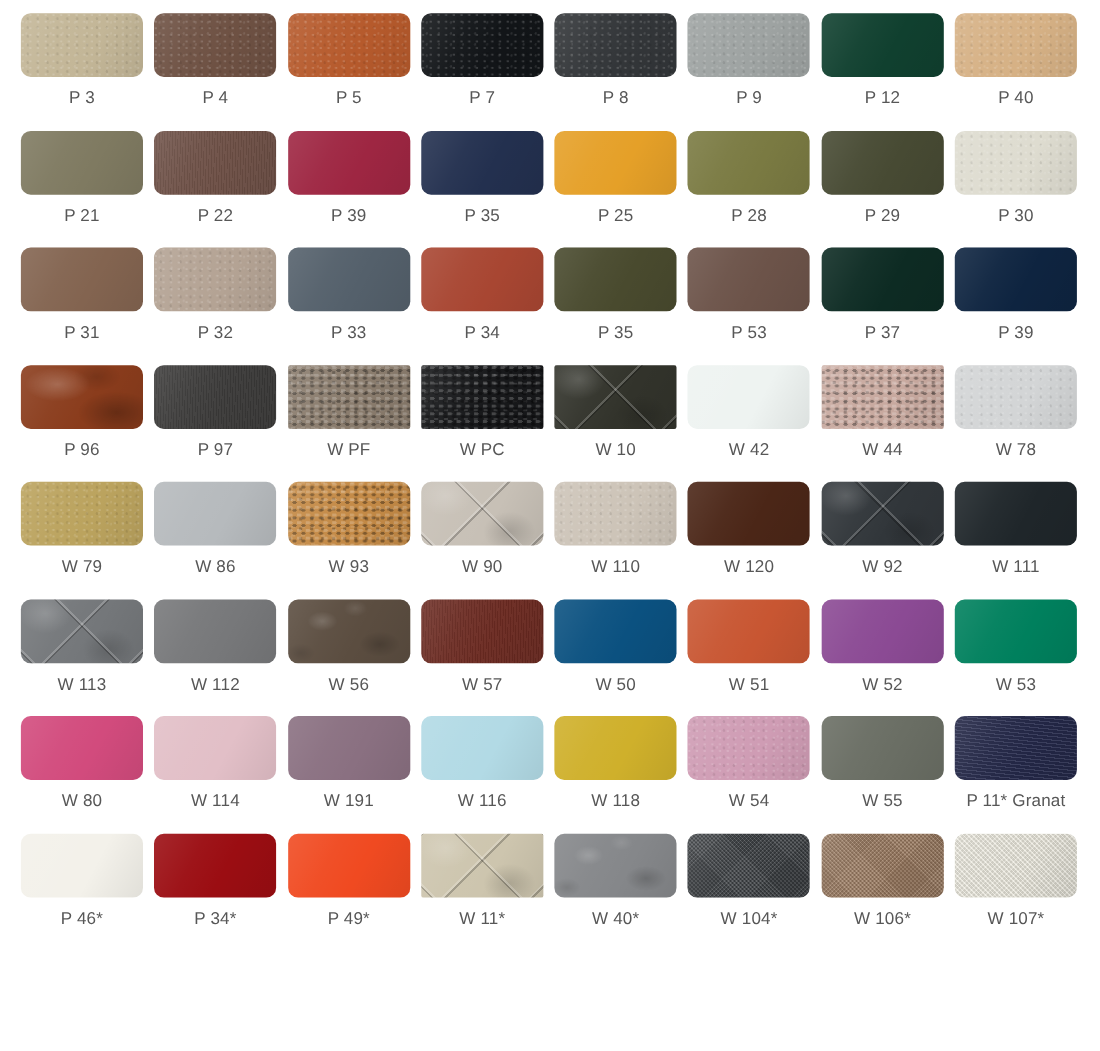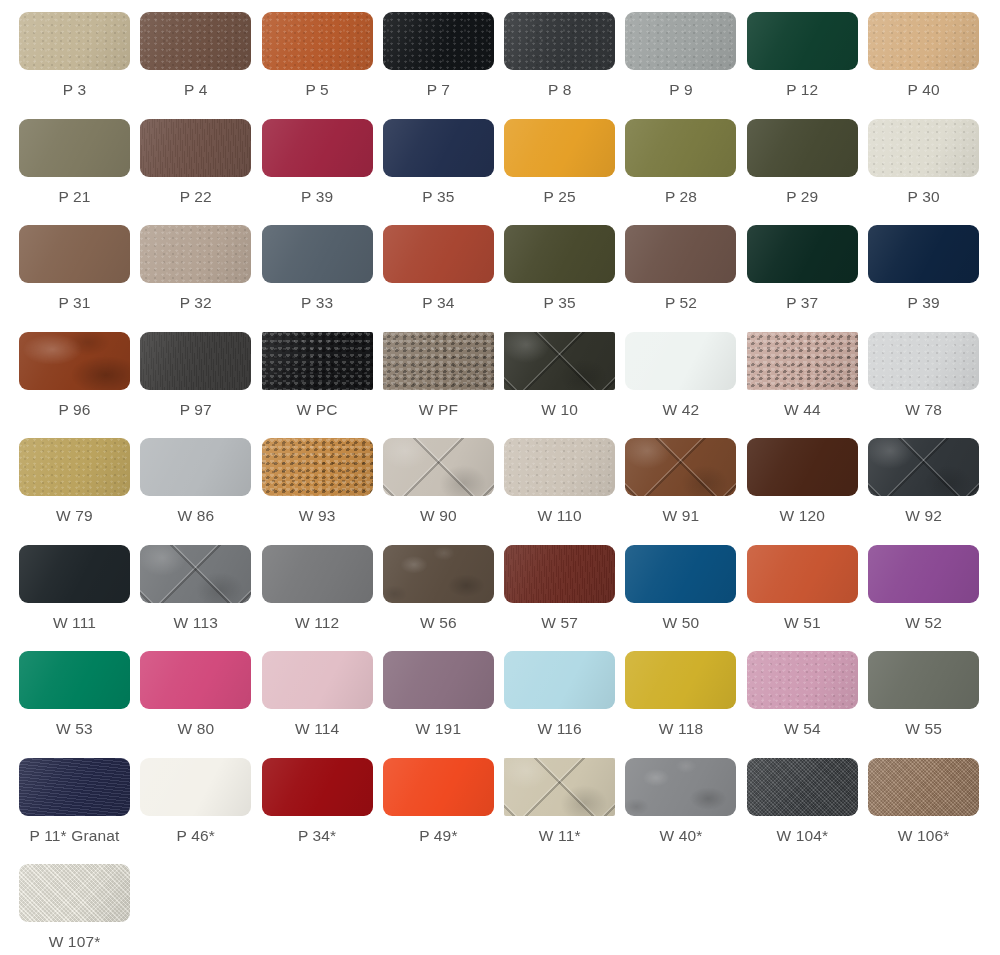--- a/index.html
+++ b/index.html
@@ -237,21 +237,21 @@
     <div class="swatch-cell">
       <div class="chip tex-smooth" style="background: rgb(168, 70, 50);"></div>
       <div class="swatch-label">P 34</div>
     </div>
     <div class="swatch-cell">
       <div class="chip tex-smooth" style="background: rgb(73, 74, 46);"></div>
       <div class="swatch-label">P 35</div>
     </div>
     <div class="swatch-cell">
       <div class="chip tex-smooth" style="background: rgb(108, 83, 73);"></div>
-      <div class="swatch-label">P 52</div>
+      <div class="swatch-label">P 53</div>
     </div>
     <div class="swatch-cell">
       <div class="chip tex-smooth" style="background: rgb(13, 43, 35);"></div>
       <div class="swatch-label">P 37</div>
     </div>
     <div class="swatch-cell">
       <div class="chip tex-smooth" style="background: rgb(14, 36, 64);"></div>
       <div class="swatch-label">P 39</div>
     </div>
     <div class="swatch-cell">
@@ -260,30 +260,30 @@
       </div>
       <div class="swatch-label">P 96</div>
     </div>
     <div class="swatch-cell">
       <div class="chip tex-lines" style="background: rgb(59, 58, 57);">
         <div class="grain"></div>
       </div>
       <div class="swatch-label">P 97</div>
     </div>
     <div class="swatch-cell">
+      <div class="chip tex-pebble sharp" style="background: rgb(138, 124, 109);">
+        <div class="grain"></div>
+      </div>
+      <div class="swatch-label">W PF</div>
+    </div>
+    <div class="swatch-cell">
       <div class="chip tex-pebble sharp" style="background: rgb(23, 24, 26);">
         <div class="grain"></div>
       </div>
       <div class="swatch-label">W PC</div>
-    </div>
-    <div class="swatch-cell">
-      <div class="chip tex-pebble sharp" style="background: rgb(138, 124, 109);">
-        <div class="grain"></div>
-      </div>
-      <div class="swatch-label">W PF</div>
     </div>
     <div class="swatch-cell">
       <div class="chip tex-quilt sharp" style="background: rgb(50, 51, 43);">
         <div class="quilt-puff"></div>
         <div class="quilt"></div>
       </div>
       <div class="swatch-label">W 10</div>
     </div>
     <div class="swatch-cell">
       <div class="chip tex-smooth" style="background: rgb(238, 243, 241);"></div>
@@ -324,27 +324,20 @@
       </div>
       <div class="swatch-label">W 90</div>
     </div>
     <div class="swatch-cell">
       <div class="chip tex-grain" style="background: rgb(205, 196, 184);">
         <div class="grain"></div>
       </div>
       <div class="swatch-label">W 110</div>
     </div>
     <div class="swatch-cell">
-      <div class="chip tex-quilt" style="background: rgb(120, 72, 44);">
-        <div class="quilt-puff"></div>
-        <div class="quilt"></div>
-      </div>
-      <div class="swatch-label">W 91</div>
-    </div>
-    <div class="swatch-cell">
       <div class="chip tex-smooth" style="background: rgb(75, 38, 23);"></div>
       <div class="swatch-label">W 120</div>
     </div>
     <div class="swatch-cell">
       <div class="chip tex-quilt" style="background: rgb(49, 54, 58);">
         <div class="quilt-puff"></div>
         <div class="quilt"></div>
       </div>
       <div class="swatch-label">W 92</div>
     </div>

